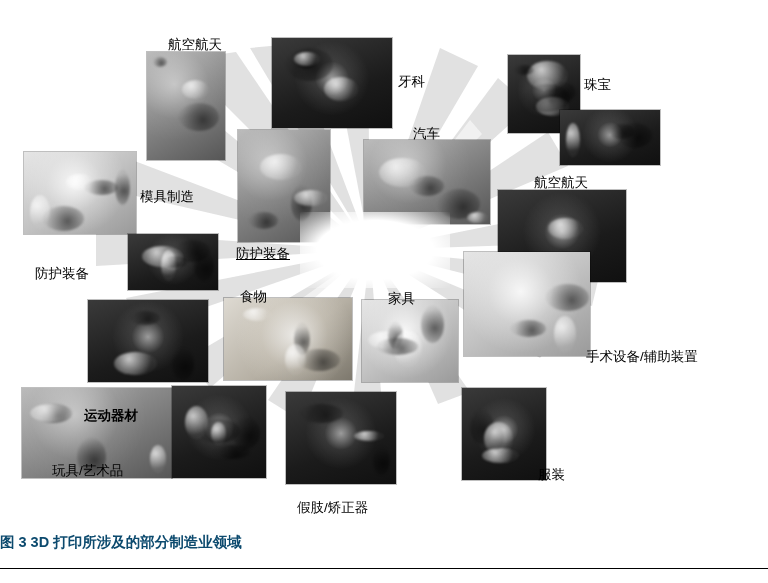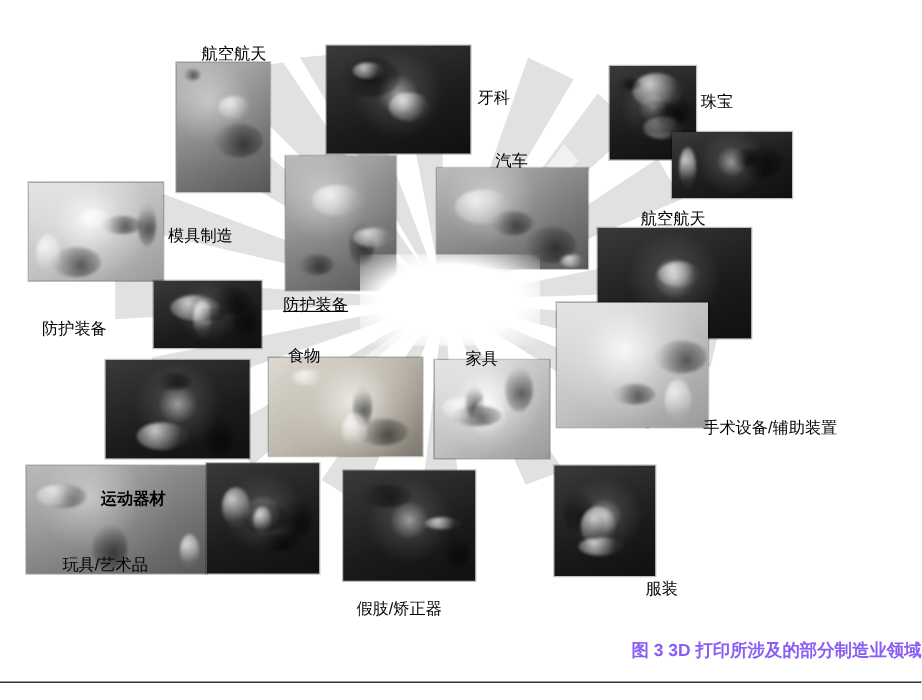--- a/index.html
+++ b/index.html
@@ -79,24 +79,24 @@
     font-size: 20px;
     font-weight: bold;
     color: #000;
     white-space: nowrap;
     letter-spacing: 0.5px;
   }
   .caption {
     position: absolute;
     left: 0;
     width: 768px;
-    text-align: right;
+    text-align: left;
     font-size: 14.5px;
     font-weight: bold;
-    color: #8b5cf6;
+    color: #0c4a6e;
     white-space: nowrap;
   }
   .rule {
     position: absolute;
     background: #000;
     height: 1px;
   }
 </style>
 </head>
 <body>
@@ -284,18 +284,18 @@
       <div class="label" style="left: 140px; top: 190px;">模具制造</div>
       <div class="label" style="left: 534px; top: 176px;">航空航天</div>
       <div class="label" style="left: 236px; top: 247px; text-decoration: underline;">防护装备</div>
       <div class="label" style="left: 35px; top: 267px;">防护装备</div>
       <div class="label" style="left: 586px; top: 350px; text-align: center;">手术设备/辅助装置</div>
       <div class="label" style="left: 240px; top: 290px;">食物</div>
       <div class="label" style="left: 388px; top: 292px;">家具</div>
       <div class="label" style="left: 84px; top: 409px; font-weight: bold;">运动器材</div>
       <div class="label" style="left: 52px; top: 464px;">玩具/艺术品</div>
       <div class="label" style="left: 297px; top: 501px;">假肢/矫正器</div>
-      <div class="label" style="left: 538px; top: 468px; margin-top: 16px;">服装</div>
+      <div class="label" style="left: 538px; top: 468px;">服装</div>
     </div>
 
   <div class="caption" style="top:533px;">图 3    3D 打印所涉及的部分制造业领域</div>
   <div class="rule" style="left:0;top:568px;width:768px;"></div>
 </div>
 
 </body></html>

